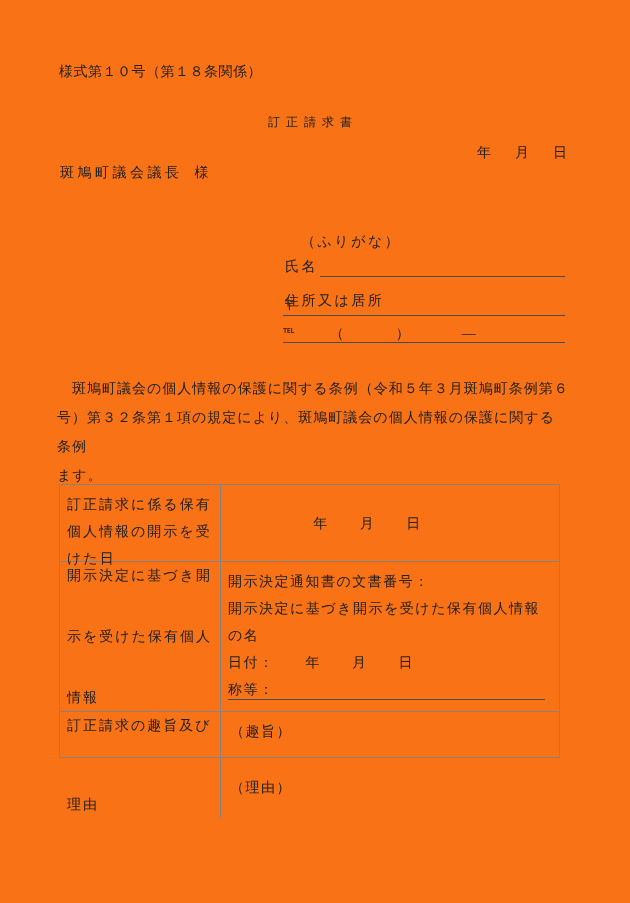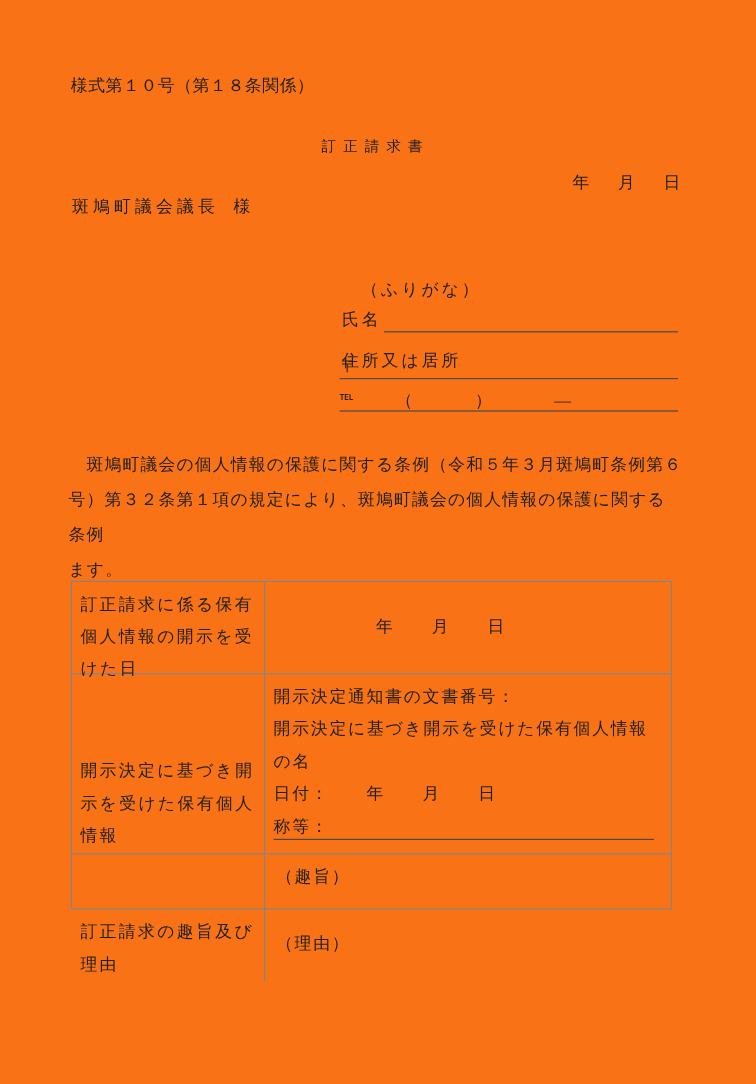--- a/index.html
+++ b/index.html
@@ -46,21 +46,21 @@
   .t-row + .t-row { border-top: 1px solid #848484; }
   .r1 { height: 76px; }
   .r2 { height: 150px; }
   .r3 { height: 107px; }
   .t-label {
     width: 161px; box-sizing: border-box;
     border-right: 1px solid #848484;
     padding: 6px 6px 0 7px;
     letter-spacing: 2px; line-height: 27px;
   }
-  .t-label.vc { display: flex; flex-direction: column; justify-content: flex-end; padding-top: 0; }
+  .t-label.vc { display: flex; flex-direction: column; justify-content: space-between; padding-top: 0; }
   .t-value { flex: 1; box-sizing: border-box; letter-spacing: 1.5px; line-height: 27px; }
   .r1 .t-value { display: flex; align-items: center; justify-content: center; padding-right: 45px; }
   .r2 .t-value { padding: 6px 7px 0 7px; }
   .r2 .fill-line { height: 0; border-bottom: 1px solid #4a4a4a; margin: -4px 7px 0 0; }
   .r3 .t-value { padding: 6px 7px 0 9px; }
   .r3 .reason { margin-top: 29px; }
 </style>
 </head>
 <body>
 

